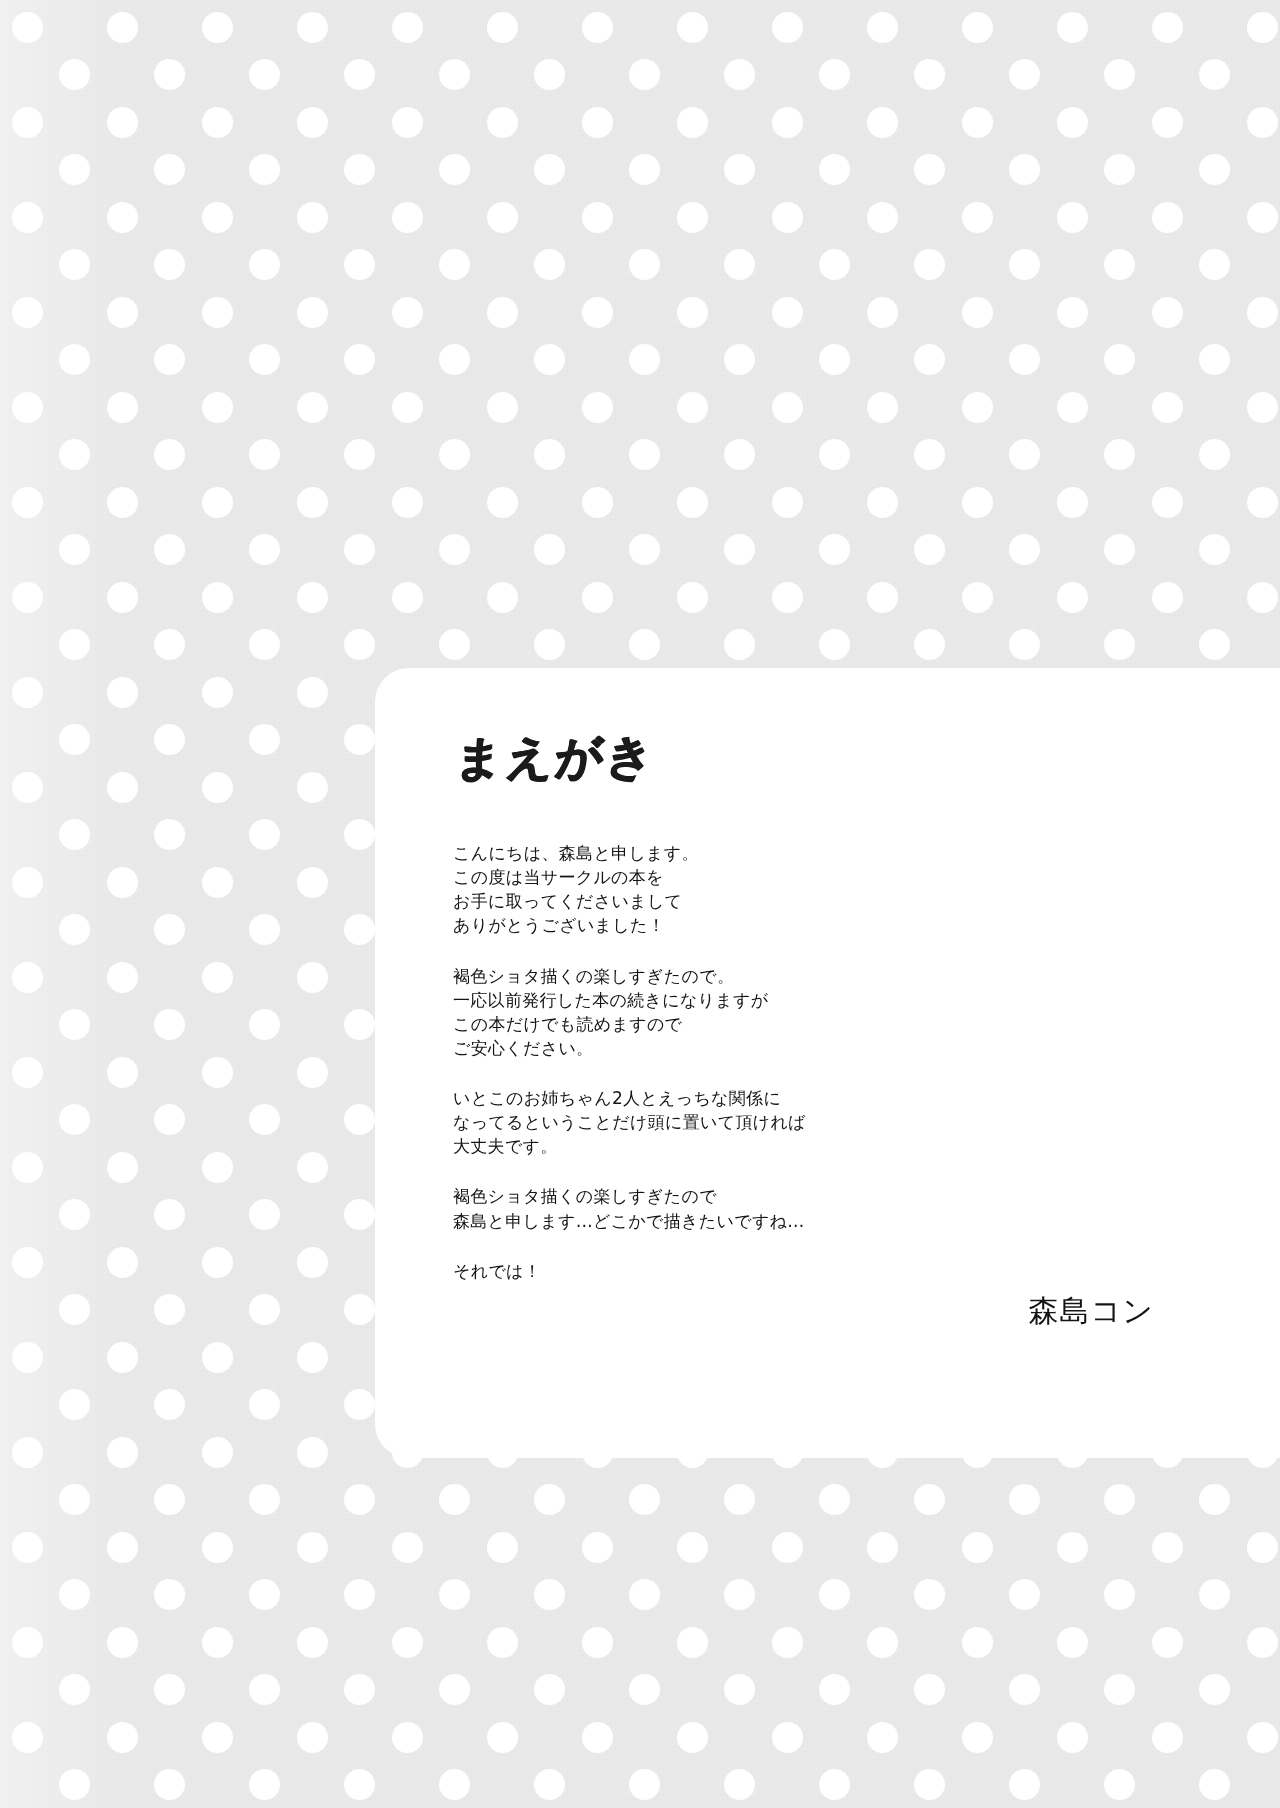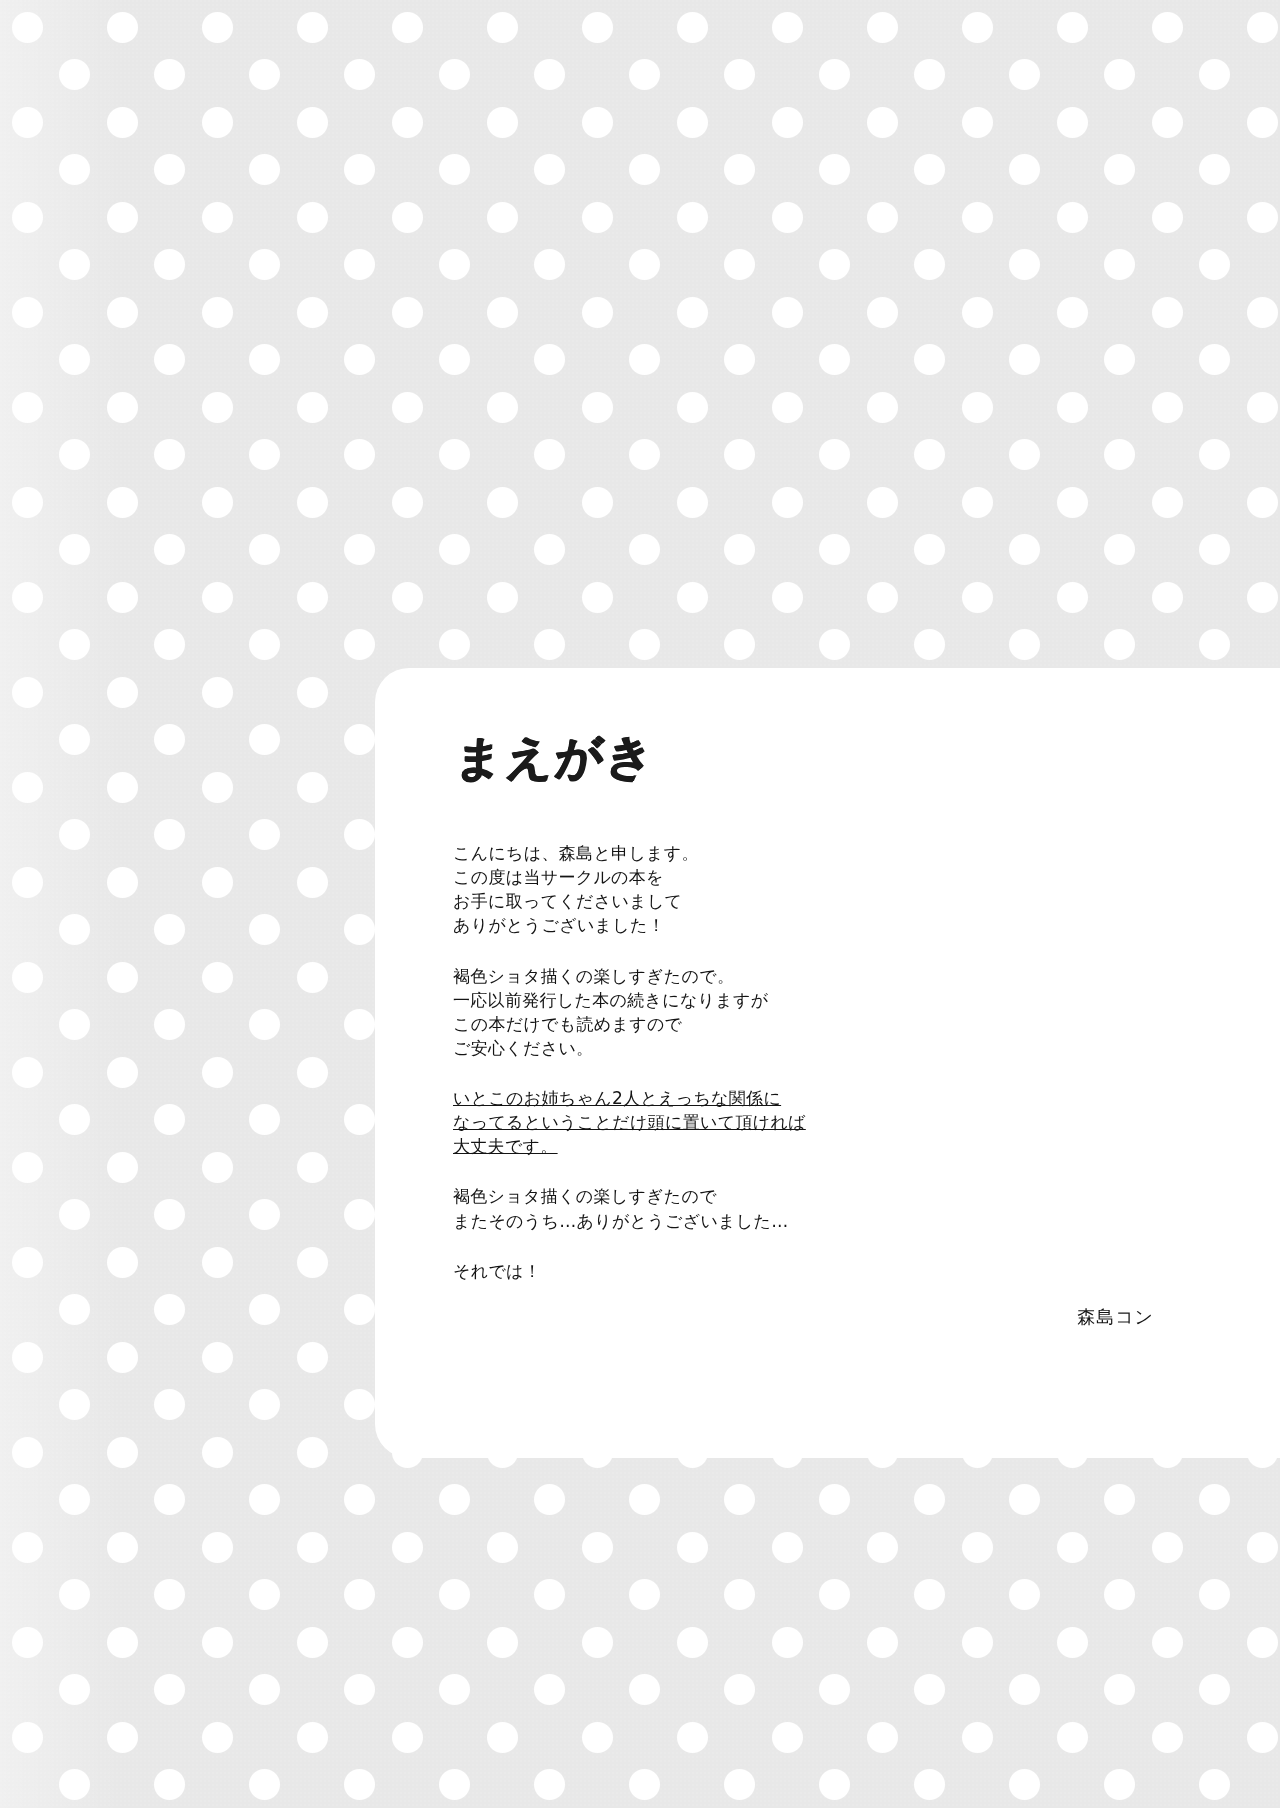--- a/index.html
+++ b/index.html
@@ -93,24 +93,24 @@
     letter-spacing: 0.3px;
     font-weight: 500;
   }
   .para + .para {
     margin-top: 26px;
   }
   #body-text {
     margin-top: 64px;
   }
   #signature {
-    margin-top: 22px;
+    margin-top: 8px;
     text-align: right;
     padding-right: 56px;
-    font-size: 18px;
+    font-size: 30px;
     font-weight: 500;
     color: #141414;
     letter-spacing: 1px;
   }
 </style>
 </head>
 <body>
 
 <div id="page">
   <div id="texture"></div>
@@ -122,23 +122,23 @@
 
     <div id="body-text">
       <p class="para" style="white-space: pre-line;">こんにちは、森島と申します。
 この度は当サークルの本を
 お手に取ってくださいまして
 ありがとうございました！</p>
       <p class="para" style="white-space: pre-line;">褐色ショタ描くの楽しすぎたので。
 一応以前発行した本の続きになりますが
 この本だけでも読めますので
 ご安心ください。</p>
-      <p class="para" style="white-space: pre-line; text-decoration: underline;">いとこのお姉ちゃん2人とえっちな関係に
+      <p class="para" style="white-space: pre-line;">いとこのお姉ちゃん2人とえっちな関係に
 なってるということだけ頭に置いて頂ければ
 大丈夫です。</p>
       <p class="para" style="white-space: pre-line;">褐色ショタ描くの楽しすぎたので
-またそのうち…ありがとうございました…</p>
+森島と申します…どこかで描きたいですね…</p>
       <p class="para">それでは！</p>
     </div>
 
     <div id="signature">森島コン</div>
   </div>
 </div>
 
 </body></html>

